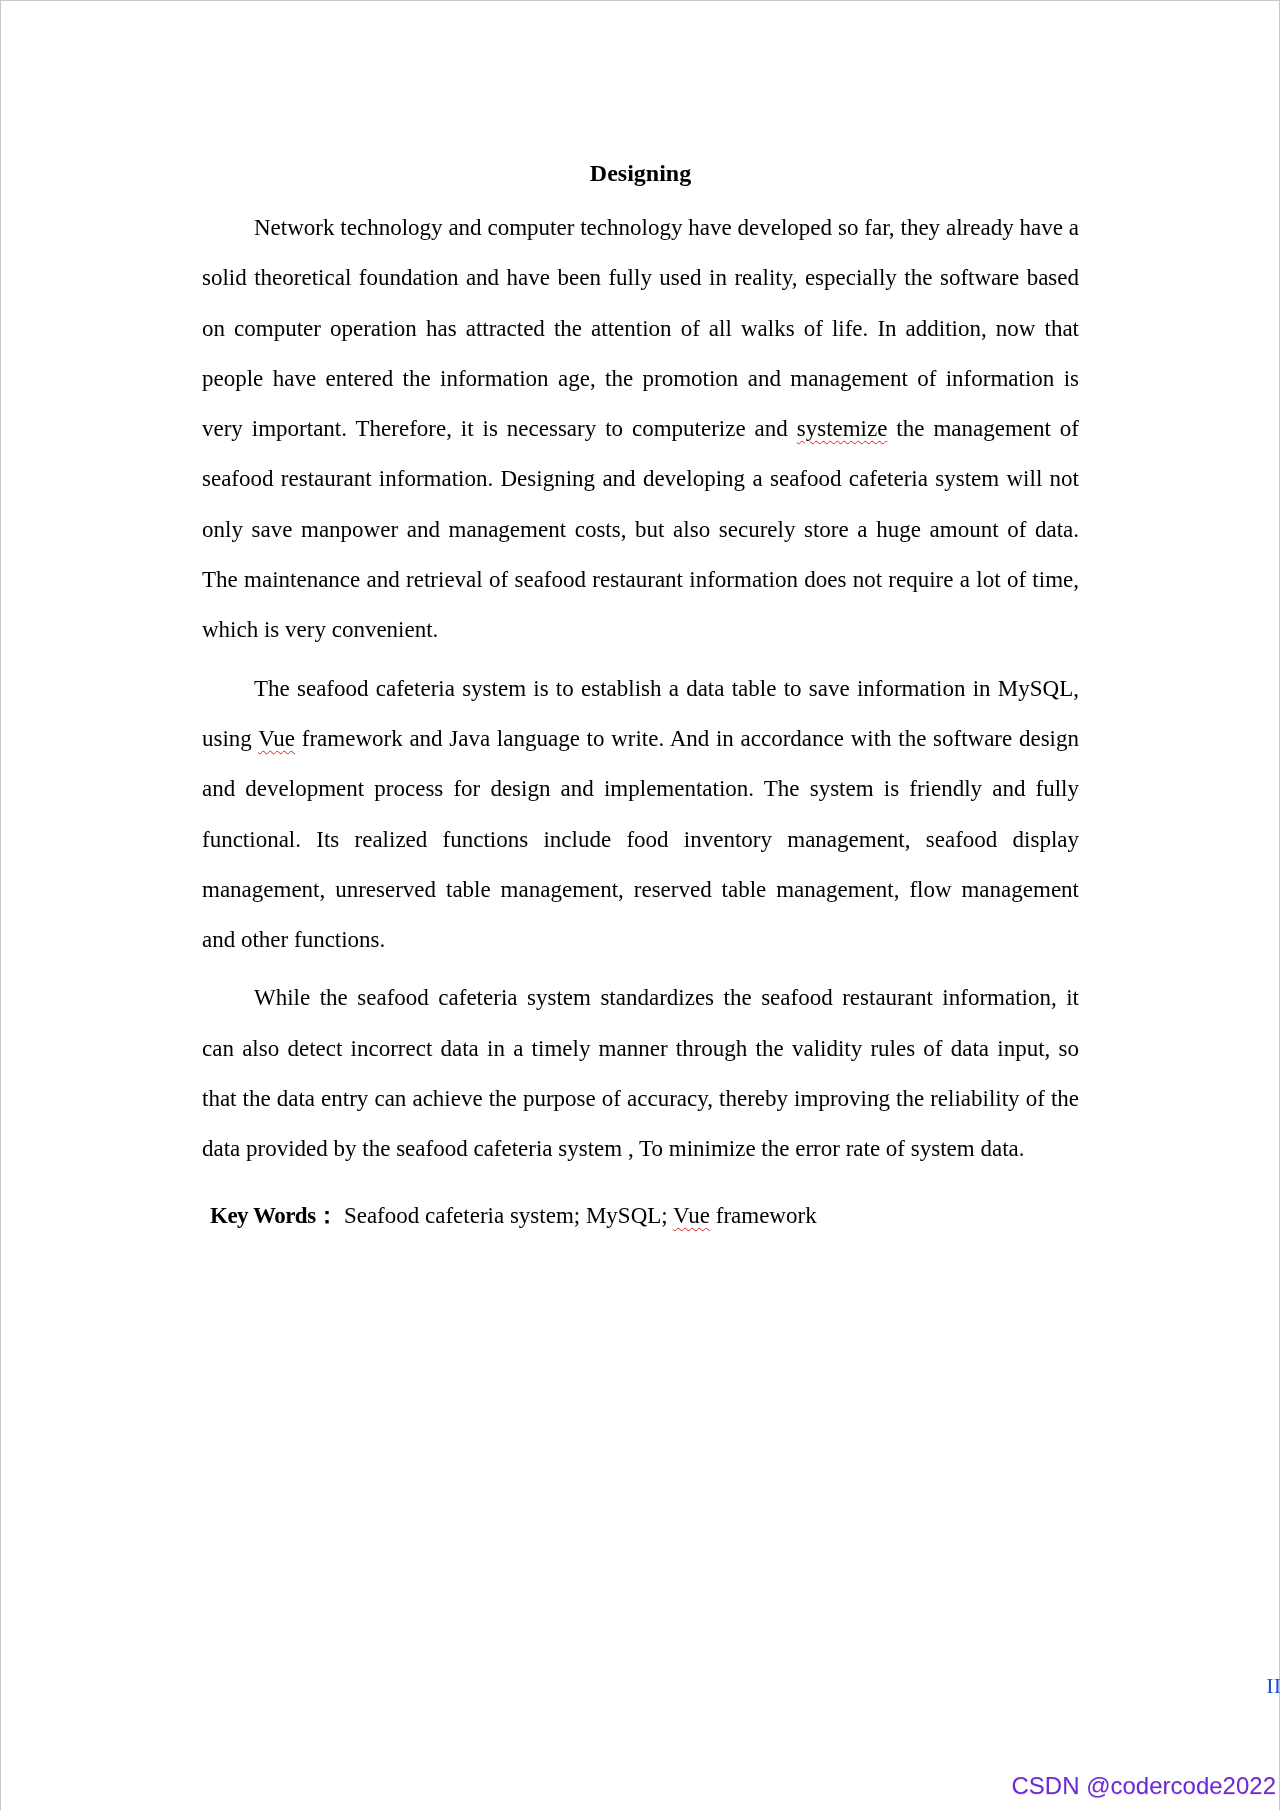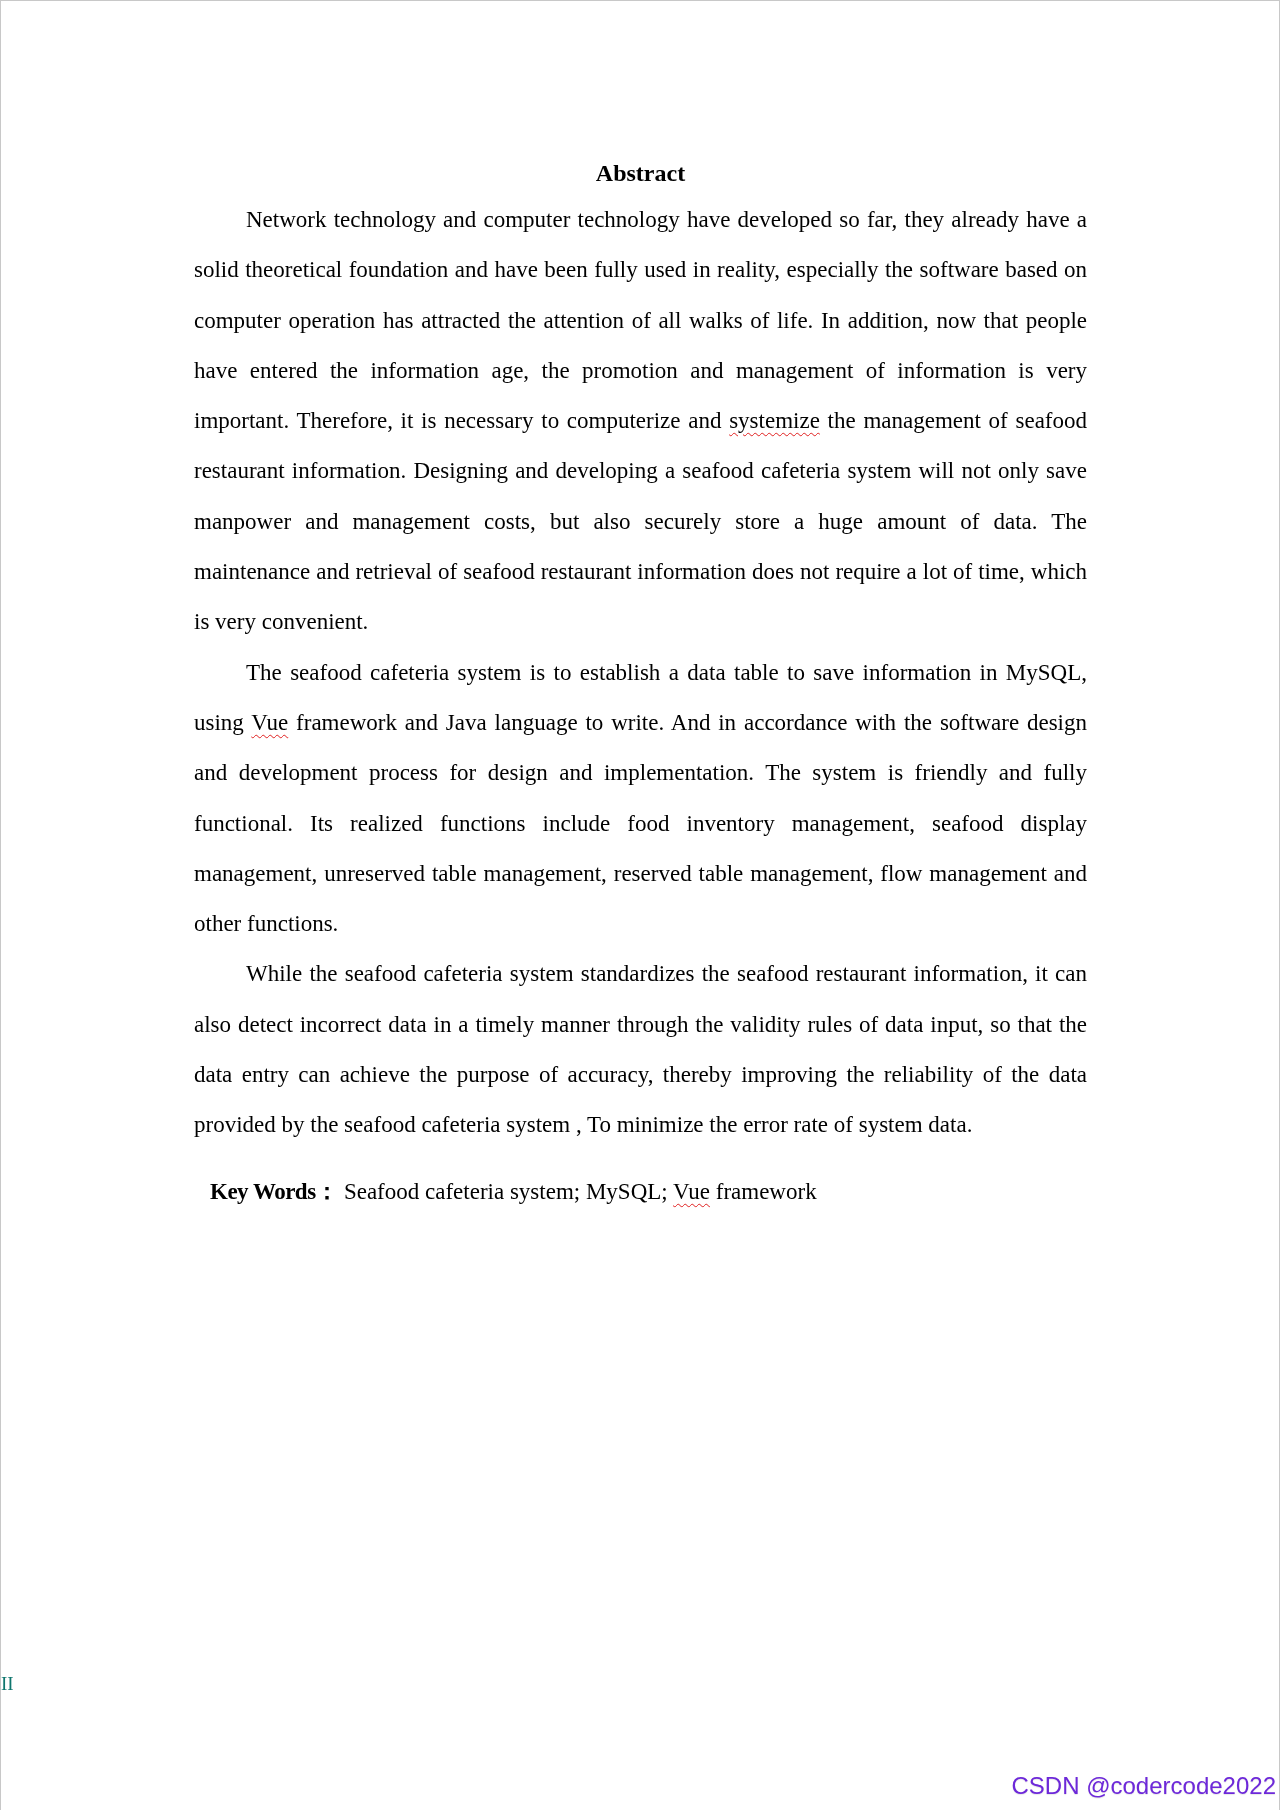--- a/index.html
+++ b/index.html
@@ -12,41 +12,41 @@
   .content {
     position: absolute; left: 193px; top: 150px; width: 893px;
     font-family: "Liberation Serif", "DejaVu Serif", serif;
     color: #000; font-size: 23px; line-height: 50.3px;
   }
   .title {
     text-align: center; font-weight: bold; font-size: 24px;
     line-height: 44px; margin: 0; padding-left: 0;
   }
   .para {
-    margin: 0; text-align: justify; text-indent: 52px;
+    margin: 8px; text-align: justify; text-indent: 52px;
   }
   .kw-line { margin: 16px; }
   .kw-label { font-weight: bold; letter-spacing: -0.5px; }
   .spell { text-decoration: underline wavy #e02020; text-decoration-thickness: 1px; text-underline-offset: 4px; }
   .page-number {
-    position: absolute; left: 0; width: 1280px; top: 1672px; text-align: left;
-    font-family: "Liberation Serif", serif; font-size: 19px; color: #0f766e;
+    position: absolute; left: 0; width: 1280px; top: 1672px; text-align: right;
+    font-family: "Liberation Serif", serif; font-size: 22px; color: #1d4ed8;
   }
   .watermark {
     position: absolute; right: 4px; top: 1772px;
     font-family: "Liberation Sans", "DejaVu Sans", sans-serif; font-size: 24px;
     color: #6d28d9; text-shadow: 0 1px 1px #e8e8e8;
   }
 </style>
 </head>
 <body>
 
 <div class="page">
   <div class="content">
-    <p class="title">Abstract</p>
+    <p class="title">Designing</p>
 
     <p class="para"><span>Network technology and computer technology have developed so far, they already have a solid theoretical foundation and have been fully used in reality, especially the software based on computer operation has attracted the attention of all walks of life. In addition, now that people have entered the information age, the promotion and management of information is very important. Therefore, it is necessary to computerize and </span><span class="spell">systemize</span><span> the management of seafood restaurant information. Designing and developing a seafood cafeteria system will not only save manpower and management costs, but also securely store a huge amount of data. The maintenance and retrieval of seafood restaurant information does not require a lot of time, which is very convenient.</span></p>
 
     <p class="para"><span>The seafood cafeteria system is to establish a data table to save information in MySQL, using </span><span class="spell">Vue</span><span> framework and Java language to write. And in accordance with the software design and development process for design and implementation. The system is friendly and fully functional. Its realized functions include food inventory management, seafood display management, unreserved table management, reserved table management, flow management and other functions.</span></p>
 
     <p class="para">While the seafood cafeteria system standardizes the seafood restaurant information, it can also detect incorrect data in a timely manner through the validity rules of data input, so that the data entry can achieve the purpose of accuracy, thereby improving the reliability of the data provided by the seafood cafeteria system , To minimize the error rate of system data.</p>
 
     <p class="kw-line"><span class="kw-label">Key Words：</span><span> Seafood cafeteria system; MySQL; </span><span class="spell">Vue</span><span> framework</span></p>
   </div>
 

